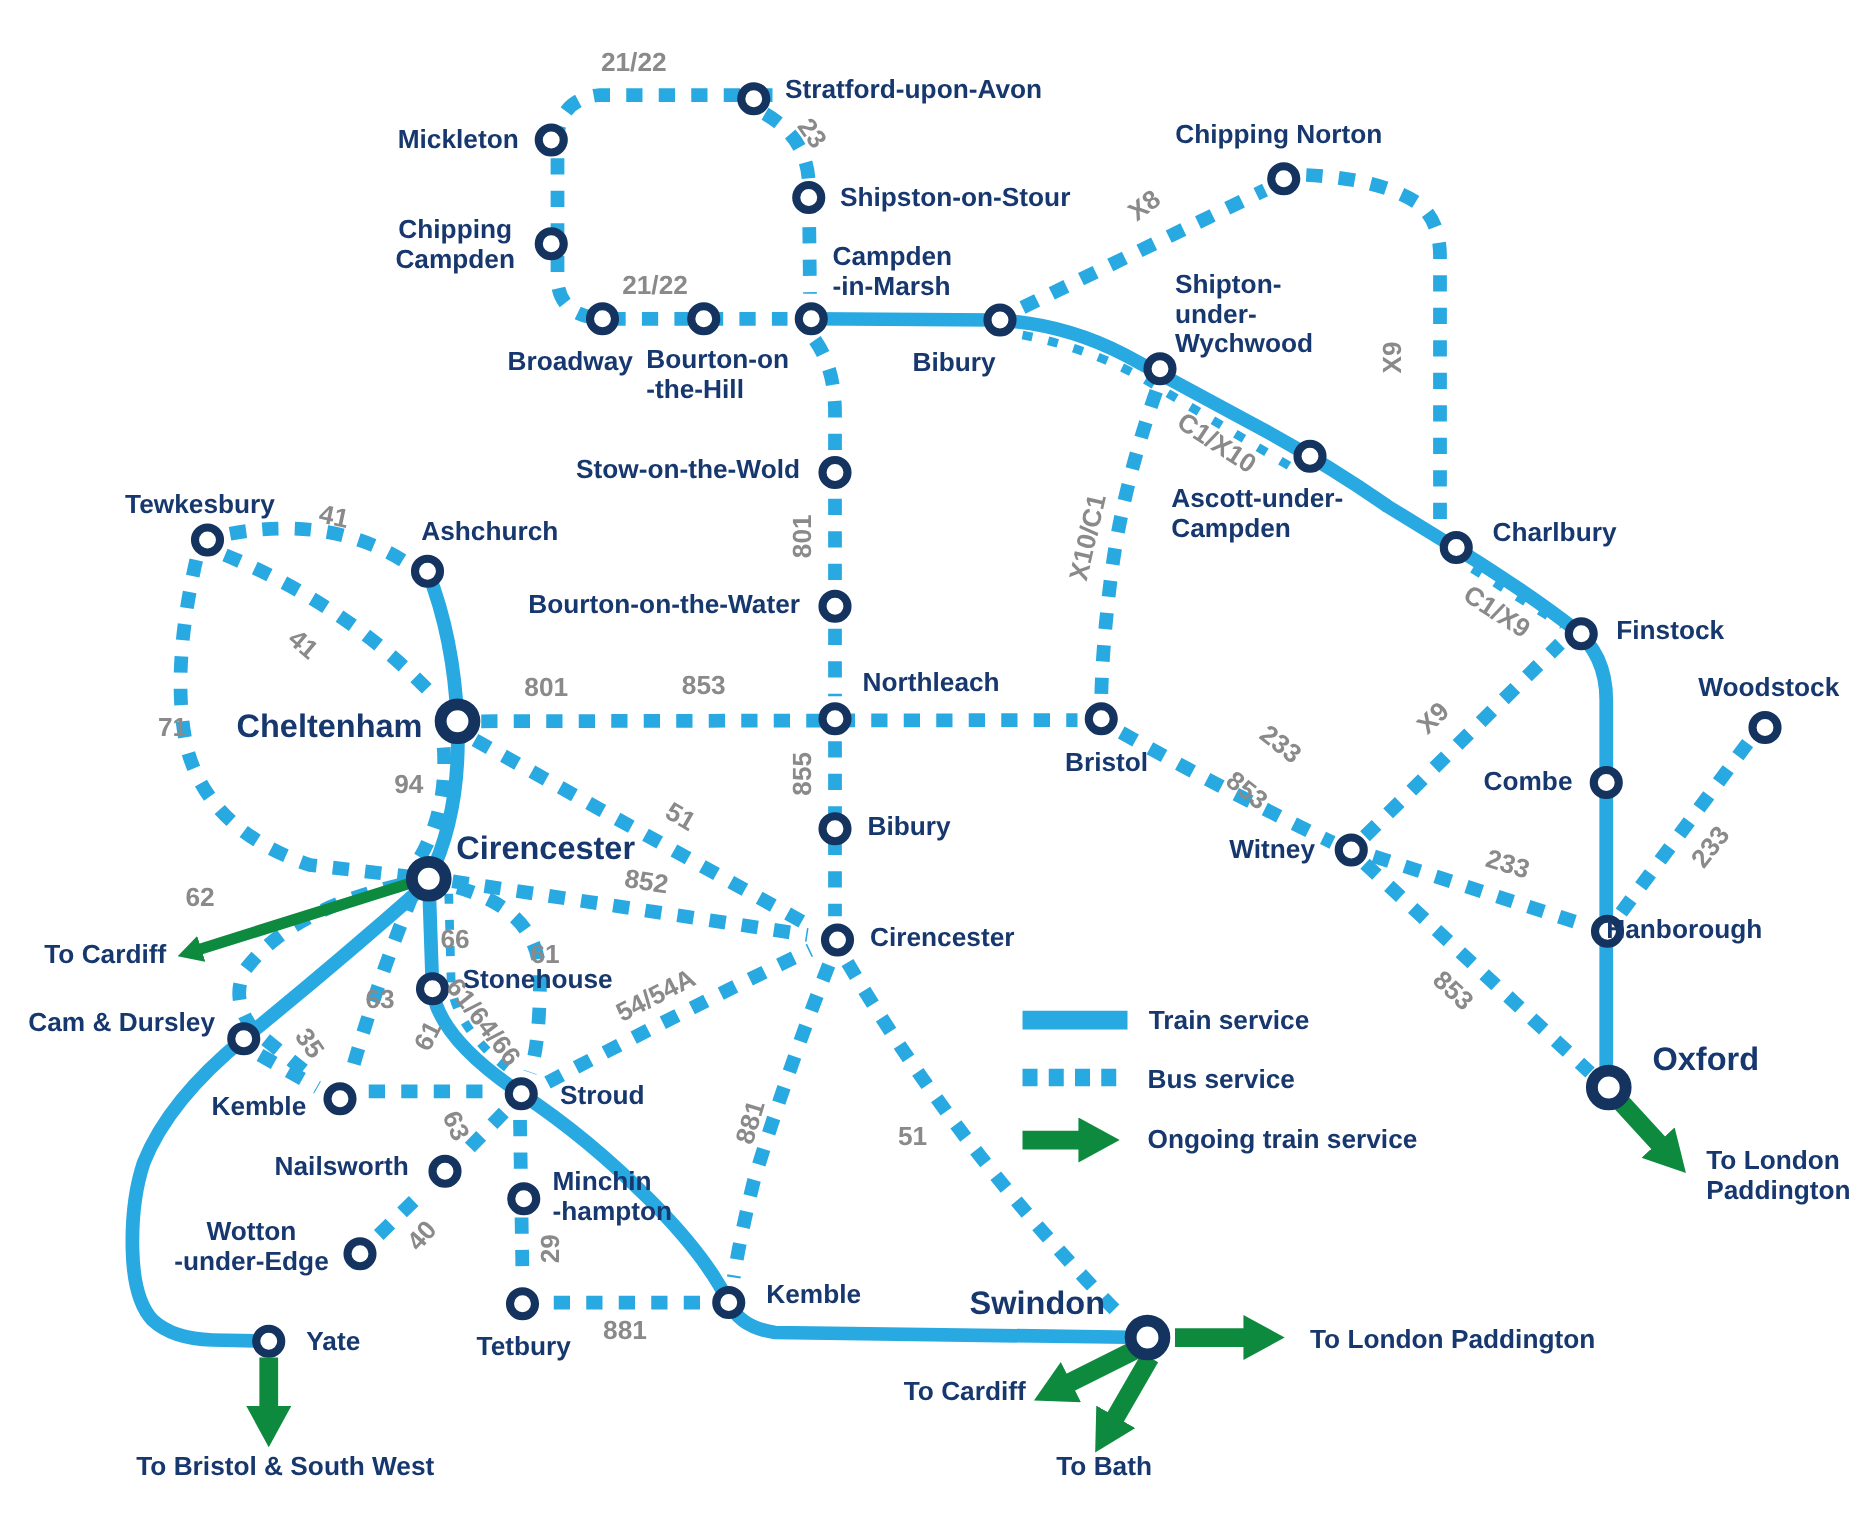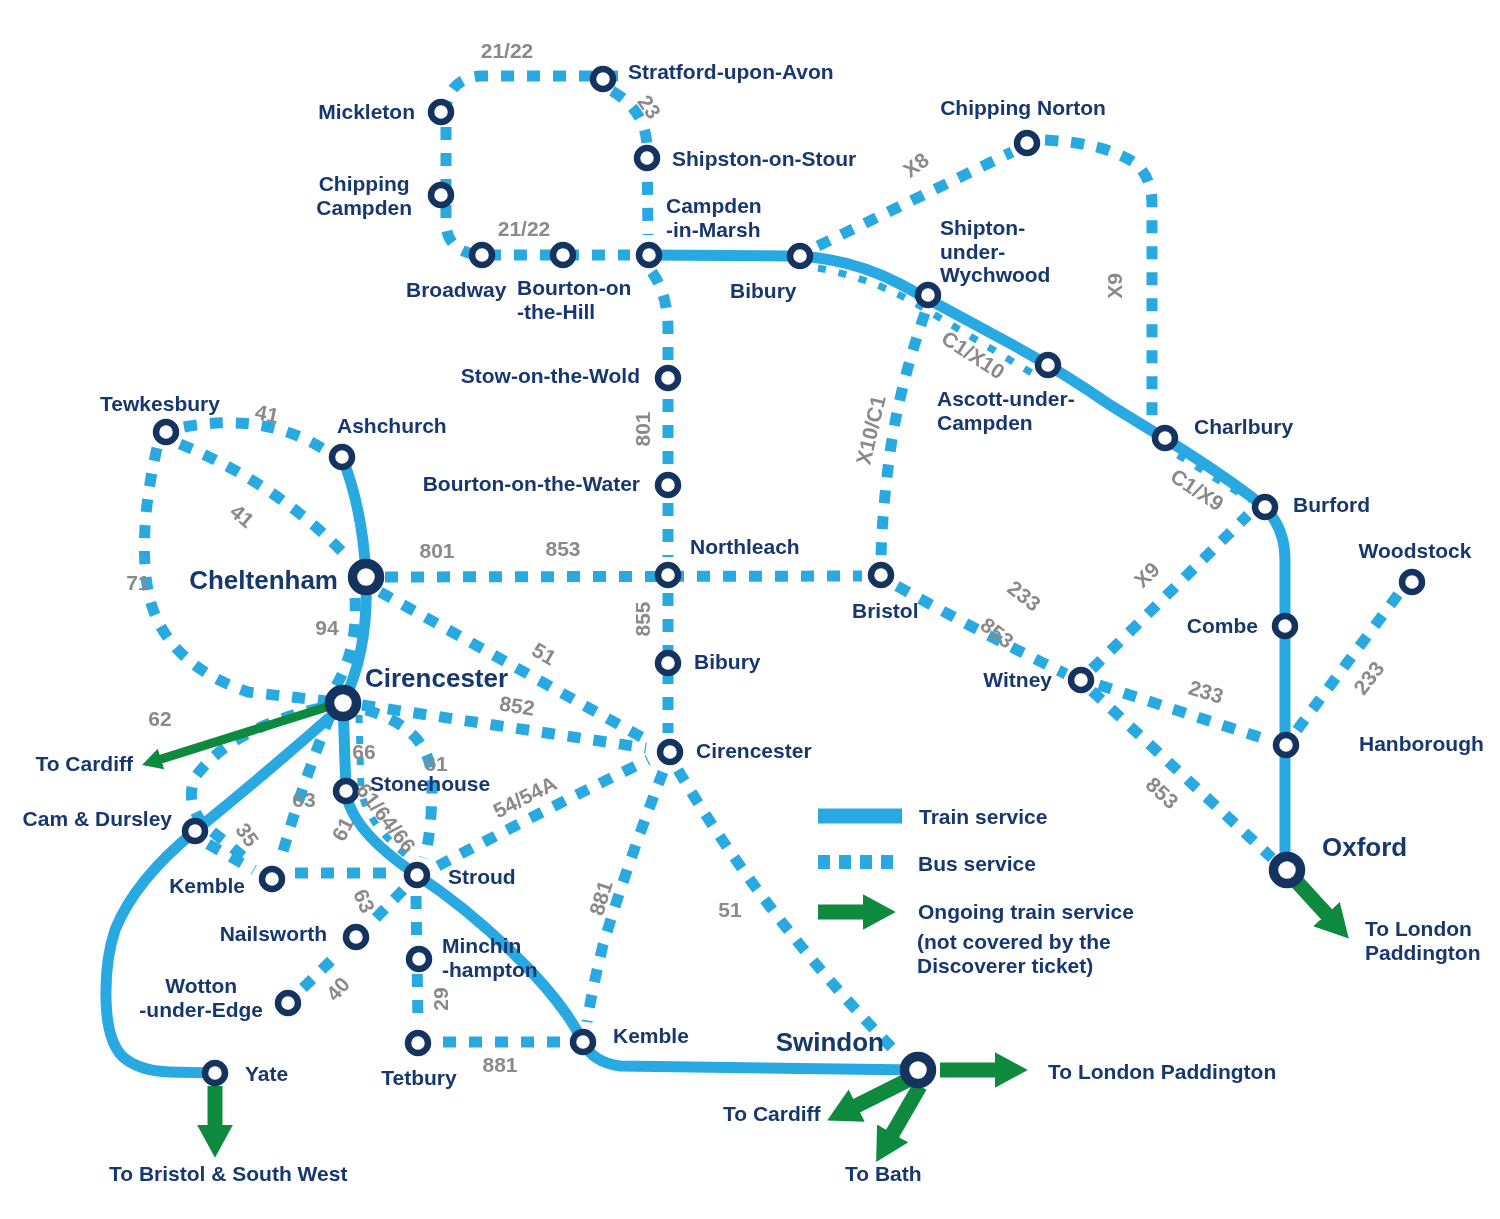--- a/index.html
+++ b/index.html
@@ -142,24 +142,24 @@
 -in-Marsh</div>
 <div class="lbl" style="left:730px;top:291px;transform:translate(0,-50%)">Bibury</div>
 <div class="lbl" style="left:672px;top:159px;transform:translate(0,-50%)">Shipston-on-Stour</div>
 <div class="lbl tc" style="left:1023px;top:108px;transform:translate(-50%,-50%)">Chipping Norton</div>
 <div class="lbl" style="left:940px;top:252px;transform:translate(0,-50%)">Shipton-
 under-
 Wychwood</div>
 <div class="lbl" style="left:937px;top:411px;transform:translate(0,-50%)">Ascott-under-
 Campden</div>
 <div class="lbl" style="left:1194px;top:427px;transform:translate(0,-50%)">Charlbury</div>
-<div class="lbl" style="left:1293px;top:505px;transform:translate(0,-50%)">Burford</div>
+<div class="lbl" style="left:1293px;top:505px;transform:translate(0,-50%)">Finstock</div>
 <div class="lbl tc" style="left:1415px;top:551px;transform:translate(-50%,-50%)">Woodstock</div>
 <div class="lbl tr" style="left:1258px;top:626px;transform:translate(-100%,-50%)">Combe</div>
-<div class="lbl" style="left:1359px;top:744px;transform:translate(0,-50%)">Hanborough</div>
+<div class="lbl" style="left:1285px;top:744px;transform:translate(0,-50%)">Hanborough</div>
 <div class="lbl mj" style="left:1322px;top:848px;transform:translate(0,-50%)">Oxford</div>
 <div class="lbl tr" style="left:640px;top:376px;transform:translate(-100%,-50%)">Stow-on-the-Wold</div>
 <div class="lbl tr" style="left:640px;top:484px;transform:translate(-100%,-50%)">Bourton-on-the-Water</div>
 <div class="lbl" style="left:690px;top:547px;transform:translate(0,-50%)">Northleach</div>
 <div class="lbl" style="left:694px;top:662px;transform:translate(0,-50%)">Bibury</div>
 <div class="lbl" style="left:852px;top:611px;transform:translate(0,-50%)">Bristol</div>
 <div class="lbl tr" style="left:1052px;top:680px;transform:translate(-100%,-50%)">Witney</div>
 <div class="lbl tc" style="left:160px;top:404px;transform:translate(-50%,-50%)">Tewkesbury</div>
 <div class="lbl" style="left:337px;top:426px;transform:translate(0,-50%)">Ashchurch</div>
 <div class="lbl mj tr" style="left:338px;top:581px;transform:translate(-100%,-50%)">Cheltenham</div>
@@ -222,16 +222,14 @@
 <div class="lbl" style="left:109px;top:1174px;transform:translate(0,-50%)">To Bristol &amp; South West</div>
 <div class="lbl" style="left:723px;top:1114px;transform:translate(0,-50%)">To Cardiff</div>
 <div class="lbl" style="left:845px;top:1174px;transform:translate(0,-50%)">To Bath</div>
 <div class="lbl" style="left:1048px;top:1072px;transform:translate(0,-50%)">To London Paddington</div>
 <div class="lbl" style="left:1365px;top:941px;transform:translate(0,-50%)">To London
 Paddington</div>
 
 <div class="lbl" style="left:919px;top:817px;transform:translate(0,-50%)">Train service</div>
 <div class="lbl" style="left:918px;top:864px;transform:translate(0,-50%)">Bus service</div>
 <div class="lbl" style="left:918px;top:912px;transform:translate(0,-50%)">Ongoing train service</div>
-<div class="lbl" style="left:917px;top:954px;transform:translate(0,-50%)">(not covered by the
-Discoverer ticket)</div>
 
 </div>
 
 </body></html>

